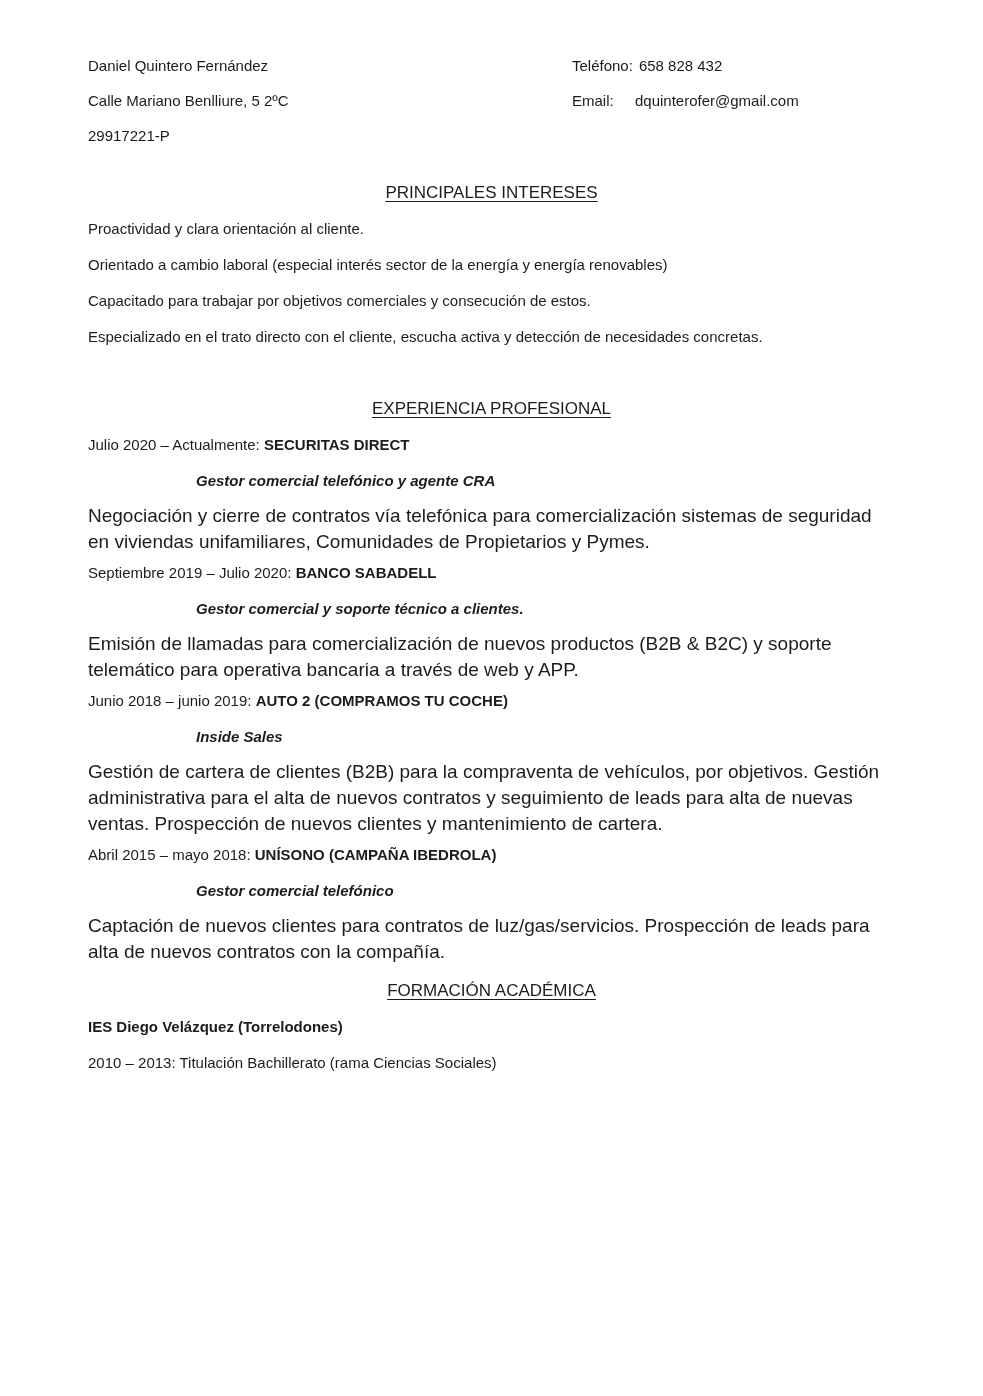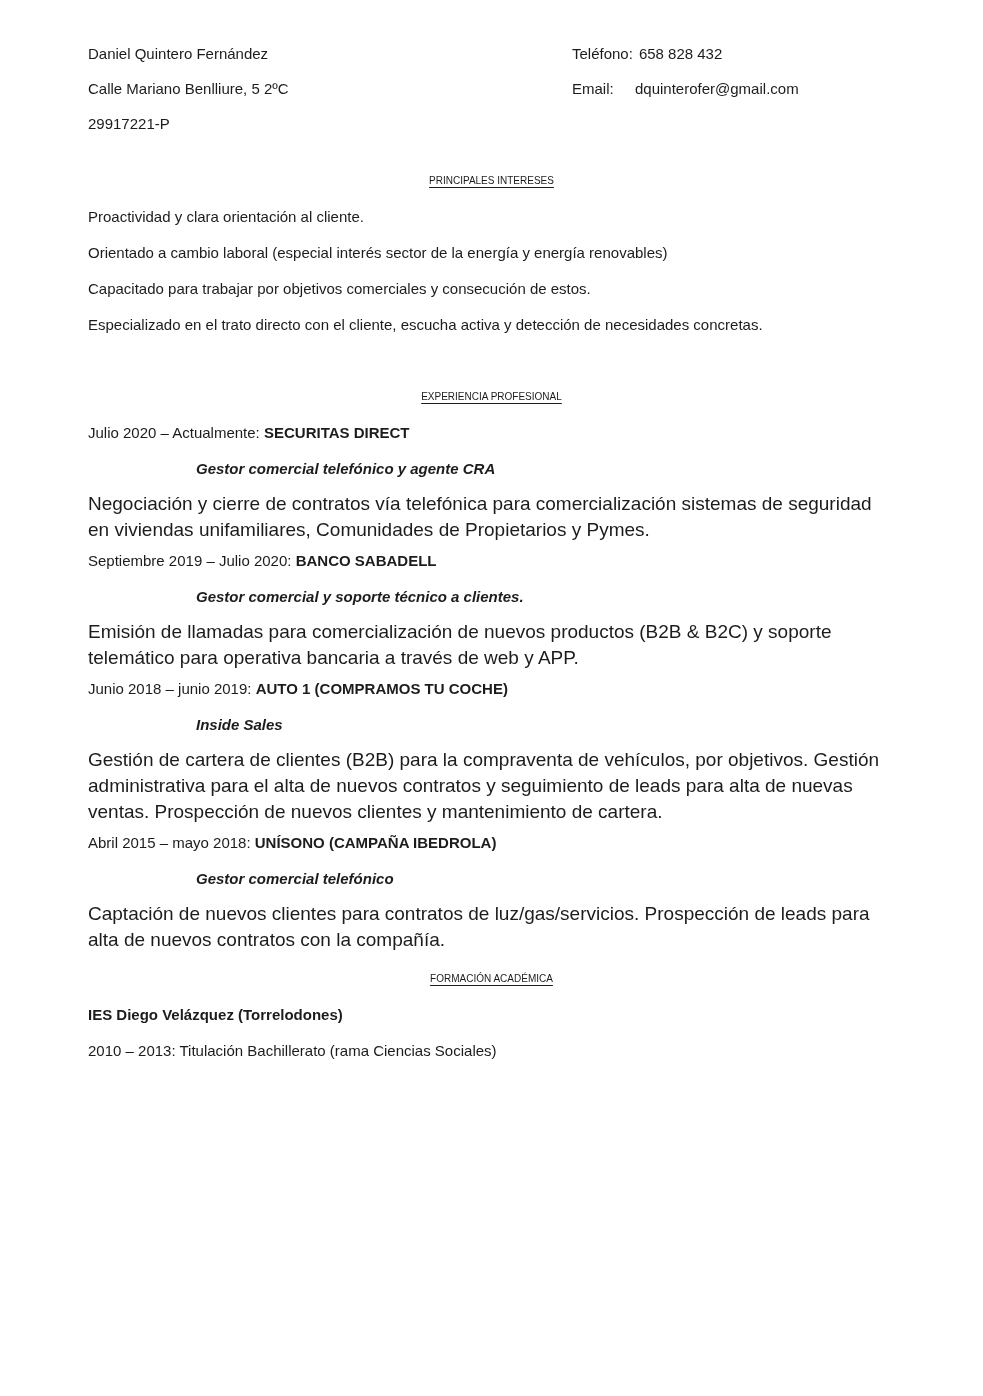--- a/index.html
+++ b/index.html
@@ -4,21 +4,21 @@
 <style>
   html, body {
     margin: 0;
     padding: 0;
     background: #ffffff;
   }
   .page {
     position: relative;
     width: 983px;
     height: 1124px;
-    margin: 0 auto;
+    margin: 12px auto;
     background: #ffffff;
     box-sizing: border-box;
     padding: 45px 88px 4px 88px;
     color: #1c1c1c;
     font-family: "Liberation Sans", "DejaVu Sans", sans-serif;
     font-size: 15px;
     overflow: hidden;
   }
   
   .hdr-row {
@@ -33,21 +33,21 @@
     margin-right: 6px;
   }
   .contact-label-email {
     display: inline-block;
     min-width: 43px;
     margin-right: 20px;
   }
   
   .section-heading {
     text-align: center;
-    font-size: 10px;
+    font-size: 17px;
     line-height: 36px;
     text-decoration: underline;
     text-underline-offset: 3px;
     margin: 0;
     font-weight: normal;
   }
   .mt-head1 { margin-top: 30px; }
   .mt-head2 { margin-top: 36px; }
   .mt-head3 { margin-top: 8px; }
   
@@ -113,21 +113,21 @@
     <p class="job-desc">Negociación y cierre de contratos vía telefónica para comercialización sistemas de seguridad en viviendas unifamiliares, Comunidades de Propietarios y Pymes.</p>
   </div>
 
   <div>
     <p class="job-period"><span>Septiembre 2019 – Julio 2020:</span> <span class="job-company">BANCO SABADELL</span></p>
     <p class="job-role">Gestor comercial y soporte técnico a clientes.</p>
     <p class="job-desc">Emisión de llamadas para comercialización de nuevos productos (B2B &amp; B2C) y soporte telemático para operativa bancaria a través de web y APP.</p>
   </div>
 
   <div>
-    <p class="job-period"><span>Junio 2018 – junio 2019:</span> <span class="job-company">AUTO 1 (COMPRAMOS TU COCHE)</span></p>
+    <p class="job-period"><span>Junio 2018 – junio 2019:</span> <span class="job-company">AUTO 2 (COMPRAMOS TU COCHE)</span></p>
     <p class="job-role">Inside Sales</p>
     <p class="job-desc">Gestión de cartera de clientes (B2B) para la compraventa de vehículos, por objetivos. Gestión administrativa para el alta de nuevos contratos y seguimiento de leads para alta de nuevas ventas. Prospección de nuevos clientes y mantenimiento de cartera.</p>
   </div>
 
   <div>
     <p class="job-period"><span>Abril 2015 – mayo 2018:</span> <span class="job-company">UNÍSONO (CAMPAÑA IBEDROLA)</span></p>
     <p class="job-role">Gestor comercial telefónico</p>
     <p class="job-desc">Captación de nuevos clientes para contratos de luz/gas/servicios. Prospección de leads para alta de nuevos contratos con la compañía.</p>
   </div>
 

